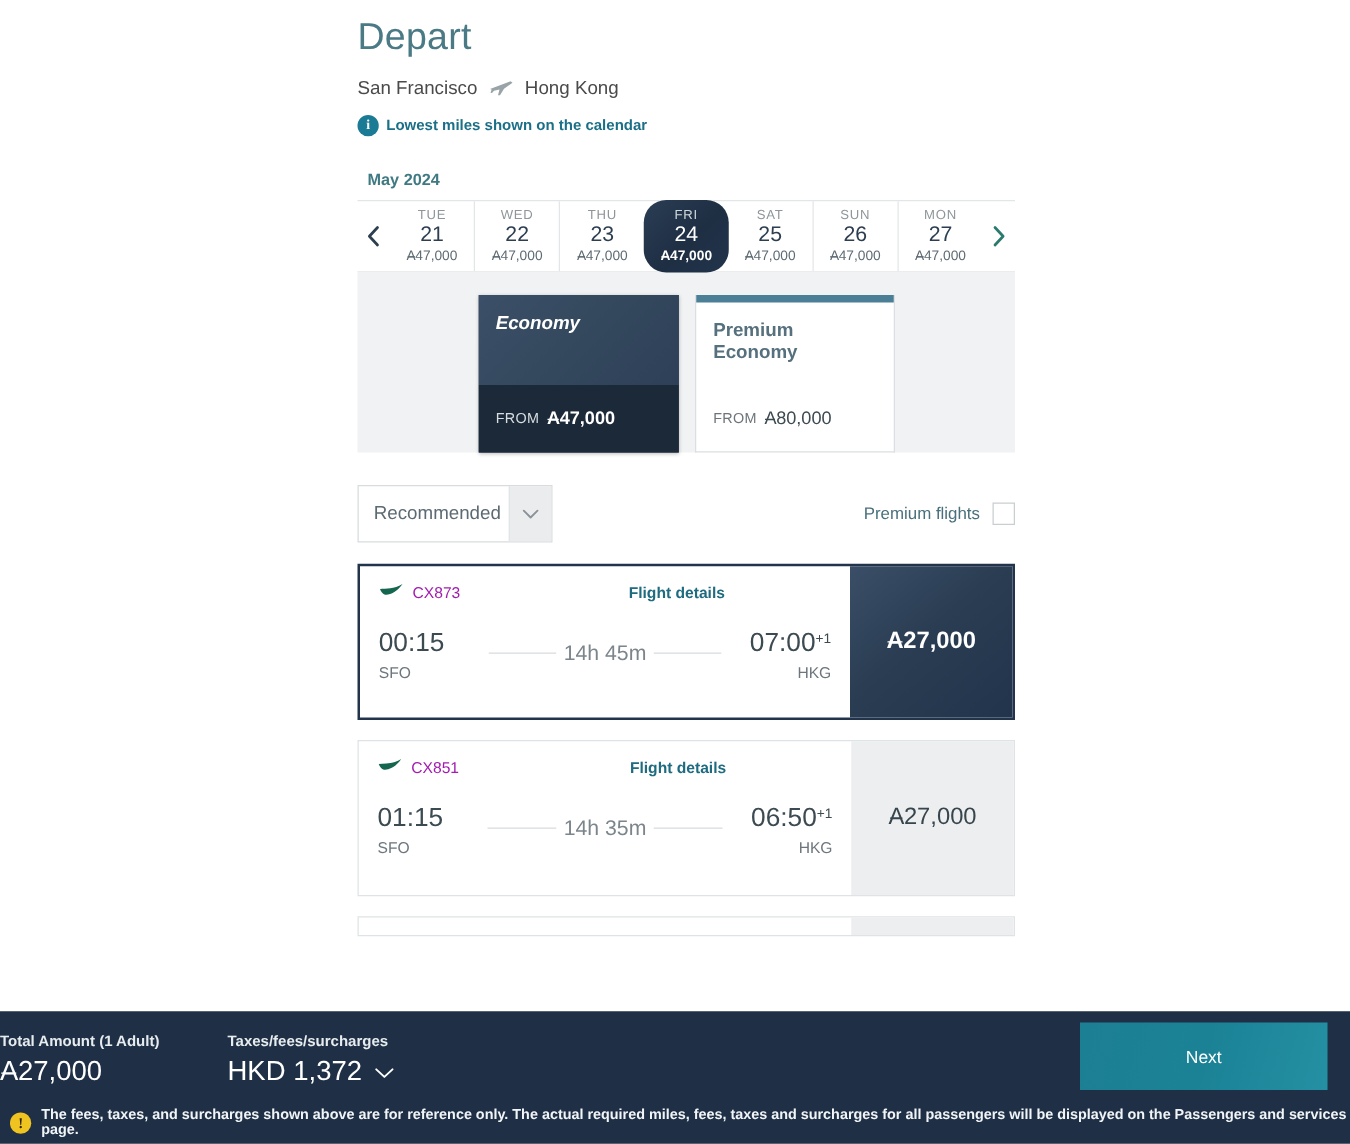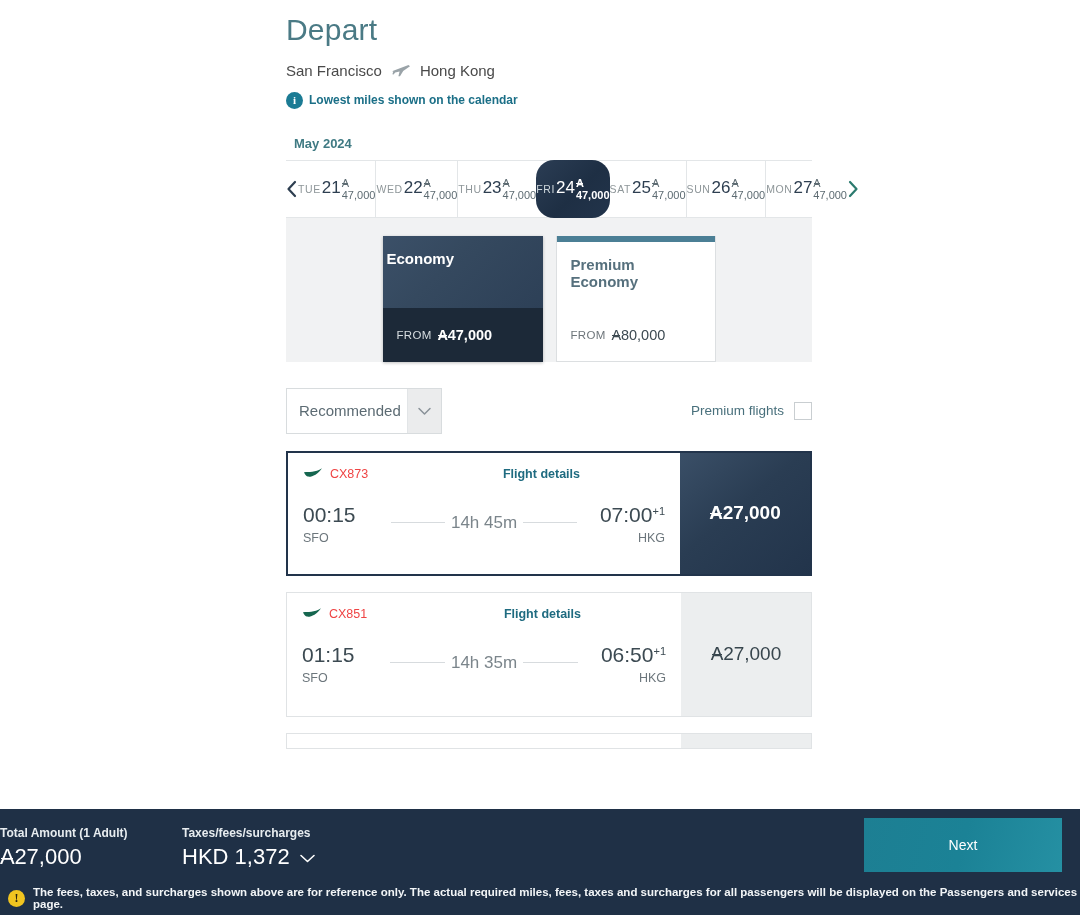--- a/index.html
+++ b/index.html
@@ -84,21 +84,21 @@
   .arrow-btn {
     width:26px;
     display:flex;align-items:center;justify-content:center;
     cursor:pointer;
     background:transparent;
   }
   .arrow-btn svg { display:block; }
   .dates { display:flex; flex:1 1 auto; }
   .date-cell {
     flex:1 1 0;
-    display:flex;flex-direction:row;align-items:center;justify-content:center;
+    display:flex;flex-direction:column;align-items:center;justify-content:center;
     border-left:1px solid #e3e6e8;
     cursor:pointer;
     gap:1px;
     position:relative;
   }
   .date-cell:first-child { border-left:none; }
   .date-dow { font-size:10.5px; color:#8e9699; letter-spacing:.6px; }
   .date-num { font-size:17px; font-weight:400; color:#2d3e50; line-height:1.1; }
   .date-miles { font-size:11px; color:#5d6b72; }
   .date-cell.selected {
@@ -129,21 +129,22 @@
     position:relative;
     cursor:pointer;
   }
   .cabin-card.economy {
     background:#1e2b3c;
     box-shadow:0 1px 3px rgba(0,0,0,.25);
   }
   .cabin-card.economy .cab-top {
     height:72px;
     background:linear-gradient(135deg,#3b5068 0%,#35495f 40%,#2d4057 100%);
-    padding:14px 14px 0 4px;
+    padding:14px 14px 0 14px;
+    font-style:italic;
   }
   .cabin-card.economy .cab-title {
     color:#ffffff;font-size:15px;font-weight:700;
   }
   .cabin-card.economy .cab-bottom {
     height:54px;
     background:#1c2938;
     display:flex;align-items:center;
     padding:0 14px;
     gap:6px;
@@ -213,21 +214,21 @@
   }
   .flight-card.selected { border:2px solid #22344b; }
   .flight-card:not(.selected) { border:1px solid #e0e3e5; }
   .fc-main {
     flex:1 1 auto;
     padding:12px 15px 0 15px;
     position:relative;
   }
   .fc-row1 { display:flex;align-items:center;justify-content:space-between; }
   .fc-flightno { display:flex;align-items:center;gap:7px; }
-  .fc-code { font-size:12.5px;color:#ef4444;text-align:right; }
+  .fc-code { font-size:12.5px;color:#a21caf;text-align:right; }
   .fc-details-link { font-size:12.5px;font-weight:700;color:#1f6b80;margin-right:85px; }
   .fc-row2 {
     margin-top:21px;
     display:flex;align-items:flex-start;
   }
   .fc-end { width:88px; }
   .fc-end.arr { text-align:right; }
   .fc-time {
     font-size:21px;color:#3c4a52;line-height:1;font-weight:400;
   }

